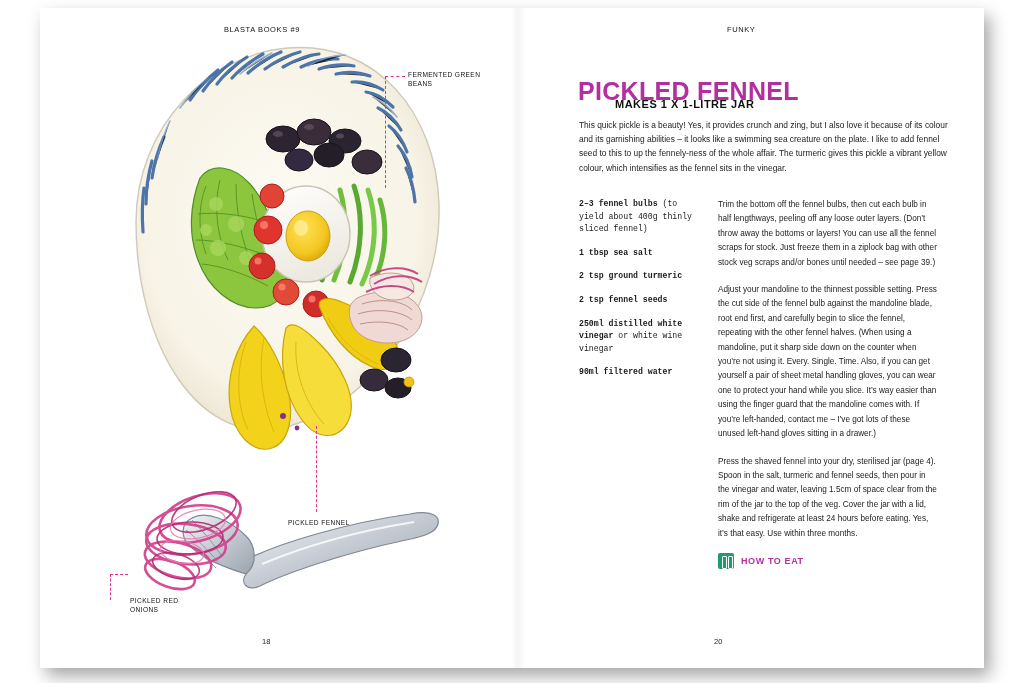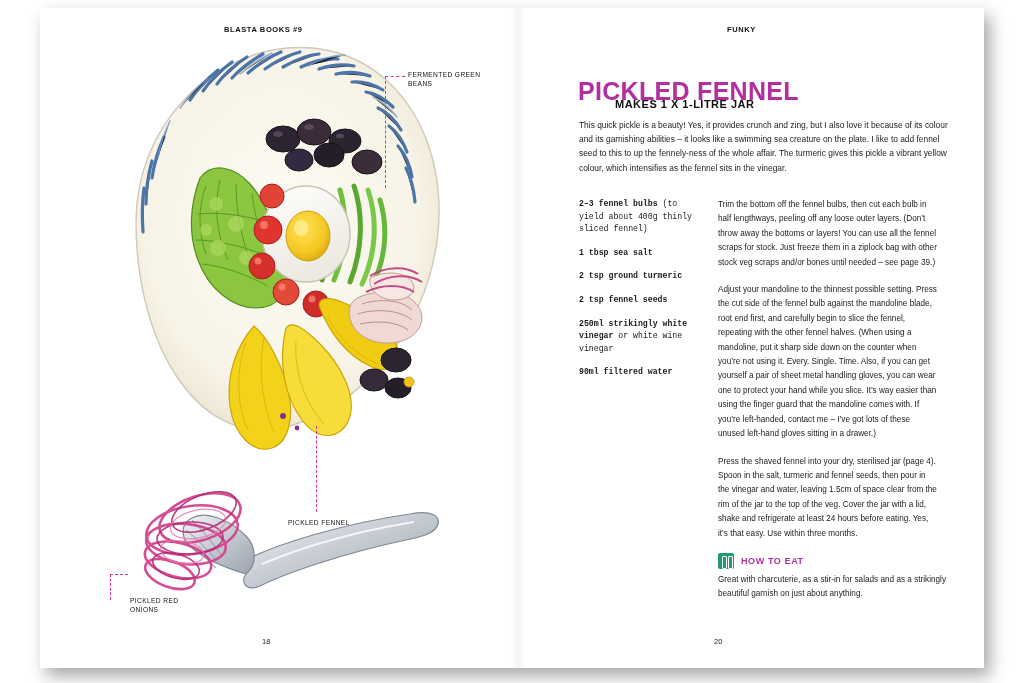--- a/index.html
+++ b/index.html
@@ -41,21 +41,21 @@
     top: 0;
     height: 660px;
   }
   .page-left { left: 0; width: 472px; }
   .page-right { left: 472px; width: 472px; }
 
   .running-head {
     position: absolute;
     top: 17px;
     font-size: 7.5px;
-    font-weight: bold;
+    font-weight: normal;
     letter-spacing: 0.6px;
     color: #111;
   }
   .rh-left { left: 184px; }
   .rh-right { left: 199px; padding-left: 16px; }
 
   .folio {
     position: absolute;
     bottom: 22px;
     font-size: 7.5px;
@@ -432,35 +432,34 @@
 
     <div class="makes">MAKES 1 X 1-LITRE JAR</div>
 
     <div class="intro">This quick pickle is a beauty! Yes, it provides crunch and zing, but I also love it because of its colour and its garnishing abilities – it looks like a swimming sea creature on the plate. I like to add fennel seed to this to up the fennely-ness of the whole affair. The turmeric gives this pickle a vibrant yellow colour, which intensifies as the fennel sits in the vinegar.</div>
 
     <div class="ingredients">
       <div class="ing"><strong>2–3 fennel bulbs</strong> (to yield about 400g thinly sliced fennel)</div>
       <div class="ing"><strong>1 tbsp sea salt</strong></div>
       <div class="ing"><strong>2 tsp ground turmeric</strong></div>
       <div class="ing"><strong>2 tsp fennel seeds</strong></div>
-      <div class="ing"><strong>250ml strikingly white vinegar</strong> or white wine vinegar</div>
+      <div class="ing"><strong>250ml distilled white vinegar</strong> or white wine vinegar</div>
       <div class="ing"><strong>90ml filtered water</strong></div>
     </div>
 
     <div class="method">
       <p>Trim the bottom off the fennel bulbs, then cut each bulb in half lengthways, peeling off any loose outer layers. (Don’t throw away the bottoms or layers! You can use all the fennel scraps for stock. Just freeze them in a ziplock bag with other stock veg scraps and/or bones until needed – see page 39.)</p>
       <p>Adjust your mandoline to the thinnest possible setting. Press the cut side of the fennel bulb against the mandoline blade, root end first, and carefully begin to slice the fennel, repeating with the other fennel halves. (When using a mandoline, put it sharp side down on the counter when you’re not using it. Every. Single. Time. Also, if you can get yourself a pair of sheet metal handling gloves, you can wear one to protect your hand while you slice. It’s way easier than using the finger guard that the mandoline comes with. If you’re left-handed, contact me – I’ve got lots of these unused left-hand gloves sitting in a drawer.)</p>
       <p>Press the shaved fennel into your dry, sterilised jar (page 4). Spoon in the salt, turmeric and fennel seeds, then pour in the vinegar and water, leaving 1.5cm of space clear from the rim of the jar to the top of the veg. Cover the jar with a lid, shake and refrigerate at least 24 hours before eating. Yes, it’s that easy. Use within three months.</p>
     </div>
 
     <div class="howto">
       <div class="howto-head">
         <span class="howto-icon"></span>
         <span class="howto-title">HOW TO EAT</span>
       </div>
-      <div class="howto-body">Great with charcuterie, as a stir-in for salads and as a strikingly beautiful garnish on just about anything.</div>
     </div>
 
     <div class="folio folio-right">20</div>
   </div>
 
   <div class="gutter"></div>
 </div>
 
 </body></html>

